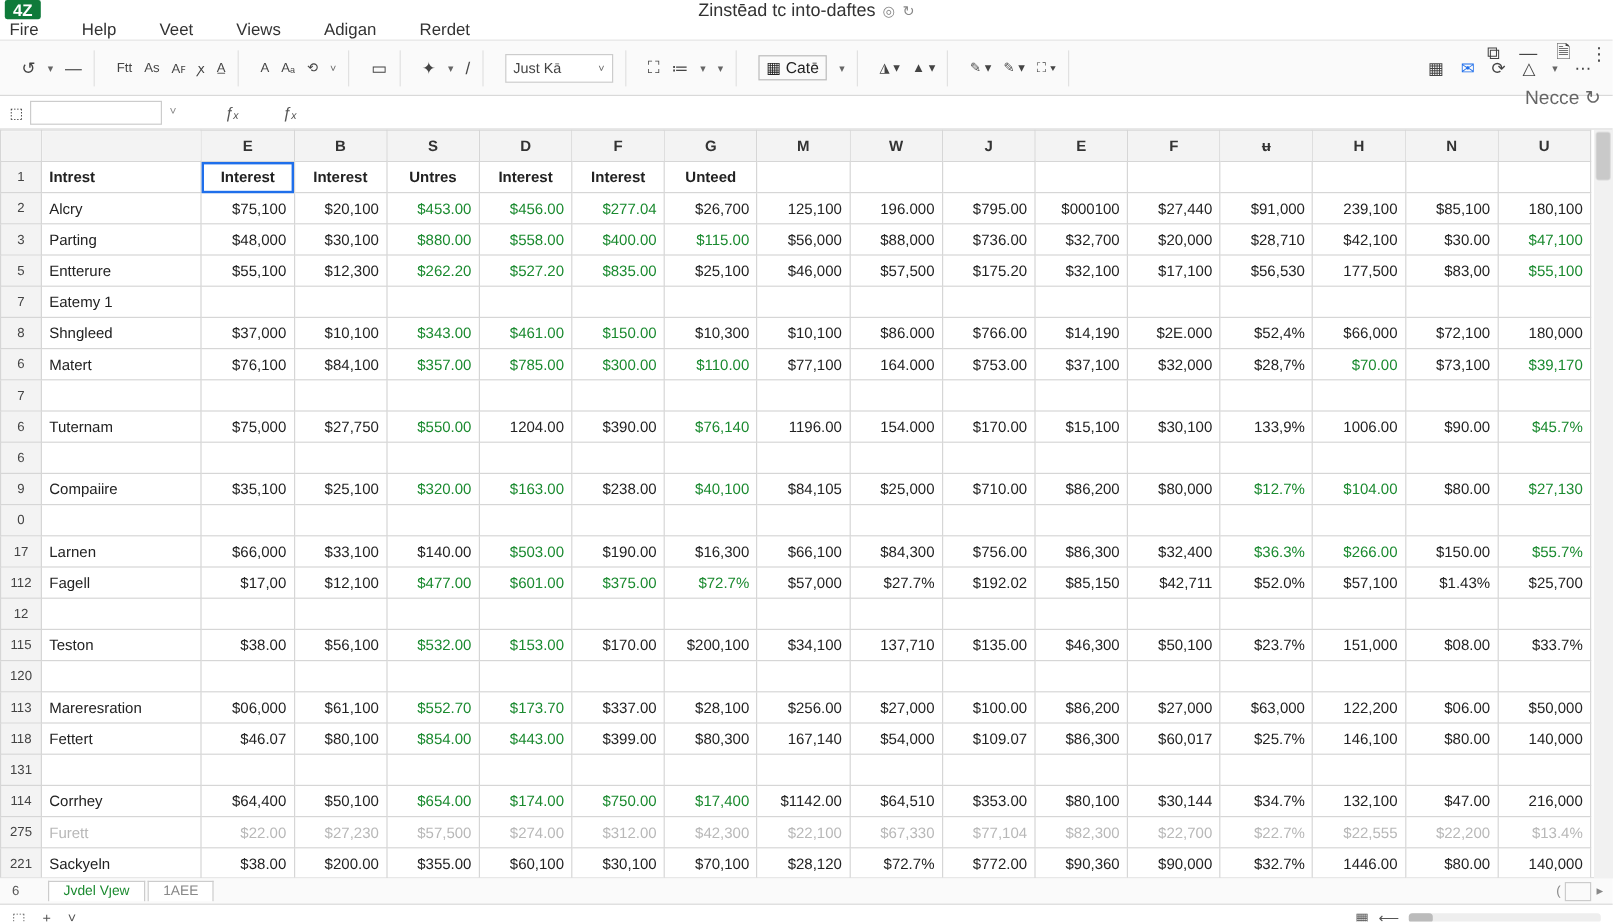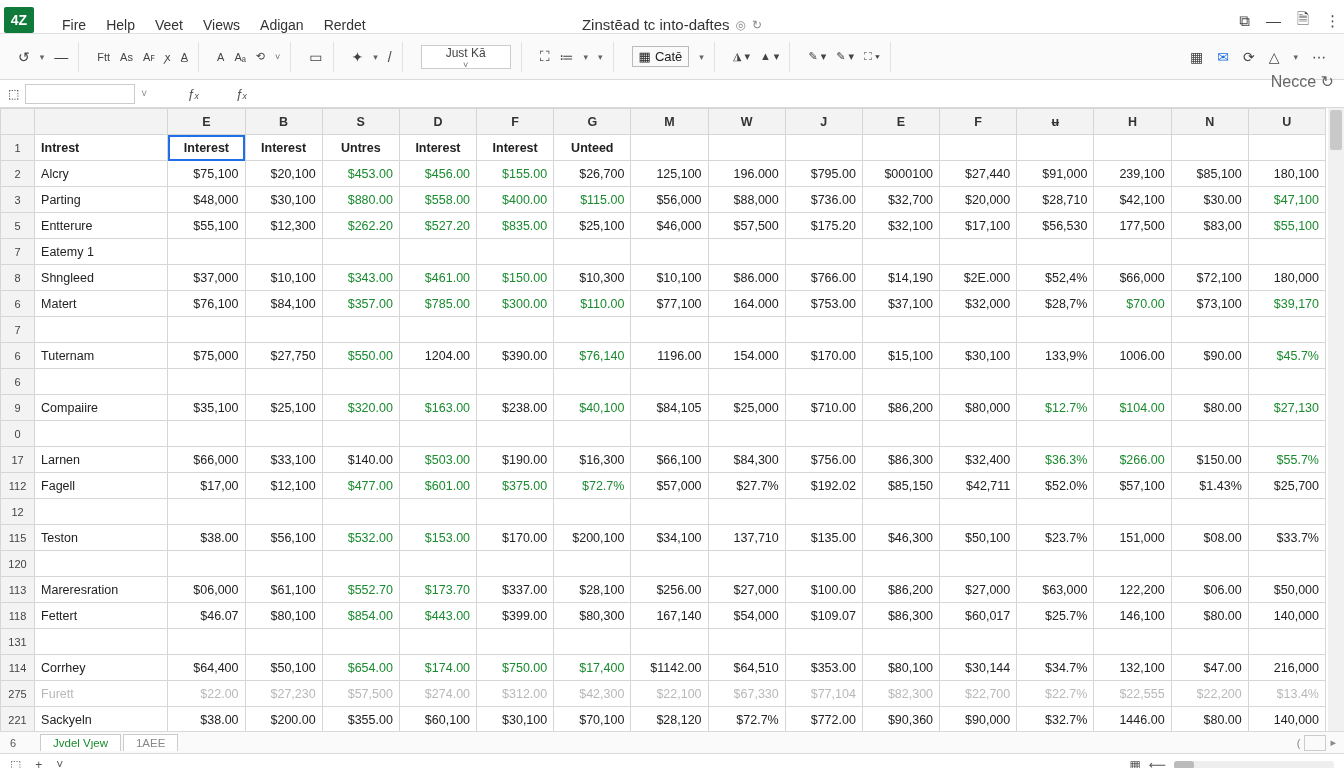--- a/index.html
+++ b/index.html
@@ -1,37 +1,37 @@
 <!DOCTYPE html>
 <html><head>
 <meta charset="utf-8">
 <style>
 * { box-sizing: border-box; margin: 0; padding: 0; }
 html, body { width: 1344px; height: 768px; font-family: "Segoe UI", Arial, sans-serif; font-size: 13px; color: #222; background: #fff; overflow: hidden; }
 
 
-.titlebar { display: flex; align-items: flex-end; height: 34px; border-bottom: 1px solid #e1e1e1; padding: 0 4px; }
+.titlebar { display: flex; align-items: flex-start; height: 34px; border-bottom: 1px solid #e1e1e1; padding: 0 4px; flex-direction: column; }
 .app-badge { width: 30px; height: 26px; background: #0f7a3a; color: #fff; display: flex; align-items: center; justify-content: center; font-weight: 700; font-size: 14px; border-radius: 2px; }
-.menus { display: flex; gap: 20px; margin-left: 28px; }
+.menus { display: flex; gap: 36px; margin-left: 4px; }
 .menus span { font-size: 14px; color: #333; cursor: default; }
 .doc-title { position: absolute; left: 50%; transform: translateX(-50%); font-size: 15px; color: #333; display: flex; align-items: center; gap: 6px; }
 .doc-title .tiny { font-size: 12px; color: #888; }
 .win-controls { margin-left: auto; display: flex; gap: 16px; align-items: center; color: #444; }
 .win-controls span { font-size: 15px; }
 
 
 .ribbon { height: 46px; border-bottom: 1px solid #d9d9d9; display: flex; align-items: center; padding: 0 8px; gap: 8px; background: #fafafa; }
 .ribbon .grp { display: flex; align-items: center; gap: 10px; padding: 0 10px; border-right: 1px solid #e1e1e1; height: 30px; }
 .ribbon .grp:last-child { border-right: none; }
 .ribbon .ico { font-size: 14px; color: #444; }
 .ribbon .small { font-size: 11px; color: #444; }
 .caret { font-size: 9px; color: #666; }
 .ribbon-end { margin-left: auto; display: flex; align-items: center; gap: 14px; padding-right: 10px; }
 .ribbon-end .below { position: absolute; right: 10px; top: 72px; font-size: 16px; color: #666; }
-.justka { border: 1px solid #ccc; height: 24px; width: 90px; display: flex; align-items: center; justify-content: space-between; padding: 0 6px; font-size: 12px; color: #444; background: #fff; flex-direction: column; }
+.justka { border: 1px solid #ccc; height: 24px; width: 90px; display: flex; align-items: center; justify-content: space-between; padding: 0 6px; font-size: 12px; color: #444; background: #fff; }
 
 
 .formula-row { display: flex; align-items: center; height: 28px; border-bottom: 1px solid #d9d9d9; padding: 0 8px; gap: 6px; font-size: 12px; }
 .namebox { width: 110px; height: 20px; border: 1px solid #ccc; background: #fff; }
 .fx-divider { width: 8px; }
 .fx { font-style: italic; font-size: 13px; color: #555; margin-left: 20px; }
 .fx2 { font-style: italic; font-size: 13px; color: #555; margin-left: 30px; }
 .formula-input { flex: 1; height: 20px; }
 
 
@@ -210,21 +210,21 @@
           <td class=""></td>
           <td class=""></td>
         </tr>
         <tr class="">
           <td class="rowhdr">2</td>
           <td class="col-label">Alcry</td>
           <td class="num">$75,100</td>
           <td class="num">$20,100</td>
           <td class="num green">$453.00</td>
           <td class="num green">$456.00</td>
-          <td class="num green">$155.00</td>
+          <td class="num green">$277.04</td>
           <td class="num">$26,700</td>
           <td class="num">125,100</td>
           <td class="num">196.000</td>
           <td class="num">$795.00</td>
           <td class="num">$000100</td>
           <td class="num">$27,440</td>
           <td class="num">$91,000</td>
           <td class="num">239,100</td>
           <td class="num">$85,100</td>
           <td class="num">180,100</td>

